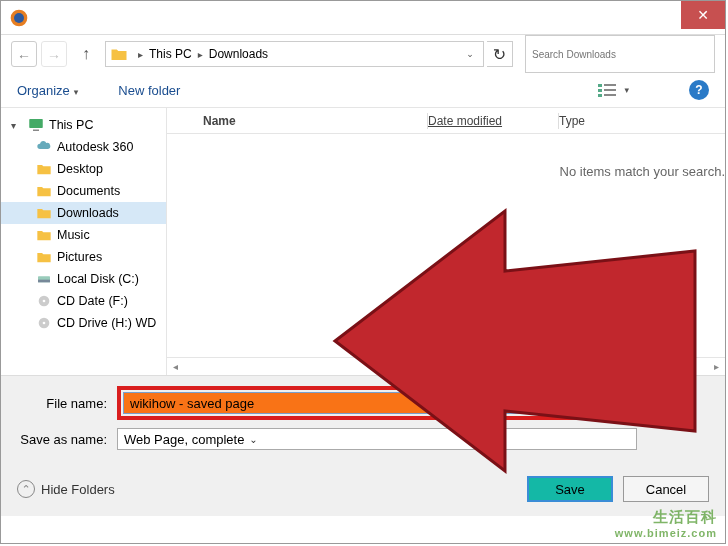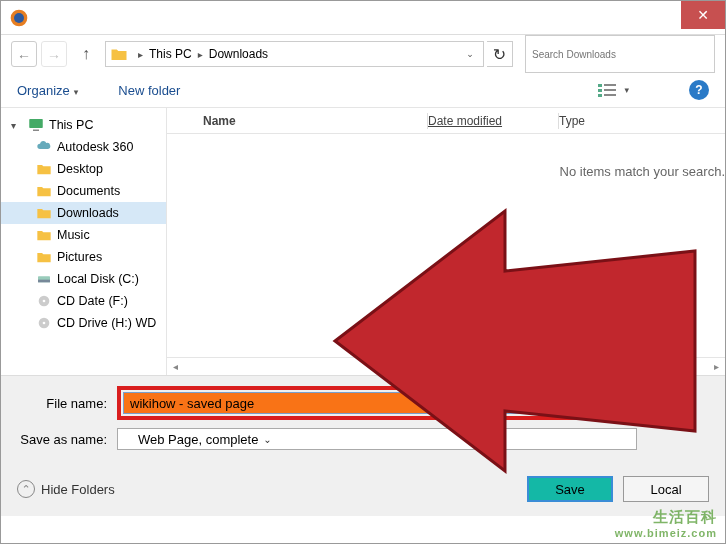--- a/index.html
+++ b/index.html
@@ -57,21 +57,21 @@
     
     .hscroll { height: 18px; border-top: 1px solid #e5e5e5; display:flex; align-items:center; padding: 0 6px; justify-content: space-between; font-size: 10px; color:#888;}
     
     
     .bottom { padding: 10px 16px 10px 16px; background: #f0f0f0; border-top: 1px solid #ddd; }
     .field-row { display: flex; align-items: center; margin-bottom: 8px; }
     .field-label { width: 100px; text-align: right; font-size: 13px; padding-right: 10px; }
     .field-input { flex: 1; max-width: 520px; }
     .filename-wrap { border: 4px solid #d91e1e; padding: 2px; }
     .filename-input { width: 100%; height: 22px; font-size: 13px; padding: 2px 6px; border: 1px solid #7a9ecb; background: #f97316; }
-    .type-select { width: 100%; max-width: 520px; height: 22px; font-size: 13px; border: 1px solid #aaa; background: #fff; padding: 0 20px; display: flex; align-items: center; }
+    .type-select { width: 100%; max-width: 520px; height: 22px; font-size: 13px; border: 1px solid #aaa; background: #fff; padding: 0 6px; display: flex; align-items: center; }
     .drop-chev { width: 18px; text-align: center; font-size: 10px; color: #333; }
     
     .bottom-row2 { display: flex; align-items: center; padding: 8px 16px 14px 16px; background: #f0f0f0; }
     .hide-folders { display: flex; align-items: center; gap: 6px; font-size: 13px; color: #333; cursor: pointer; }
     .hide-folders .circ { width: 18px; height: 18px; border: 1px solid #888; border-radius: 50%; display:flex; align-items:center; justify-content:center; font-size: 11px; color:#888; }
     .btnrow-spacer { flex: 1; }
     .dlg-btn { width: 86px; height: 26px; border: 1px solid #999; background: #f5f5f5; font-size: 13px; display: flex; align-items: center; justify-content: center; cursor: pointer; margin-left: 10px; }
     .dlg-btn.primary { border: 2px solid #3a8cd6; background: #14b8a6; }
     
     
@@ -271,21 +271,21 @@
     </div>
   </div>
 
   <div class="bottom-row2">
     <div class="hide-folders">
       <span class="circ">⌃</span>
       <span>Hide Folders</span>
     </div>
     <div class="btnrow-spacer"></div>
     <div class="dlg-btn primary">Save</div>
-    <div class="dlg-btn">Local</div>
+    <div class="dlg-btn">Cancel</div>
   </div>
 
   <svg class="big-arrow" width="380" height="300" viewBox="0 0 380 300">
     <path d="M 10 150 L 180 20 L 180 80 L 370 60 L 370 240 L 180 220 L 180 280 Z" fill="#c1272d" stroke="#7a1016" stroke-width="3"></path>
   </svg>
 
   <div class="watermark">
     <span>生活百科</span>
     <span class="sub">www.bimeiz.com</span>
   </div>

